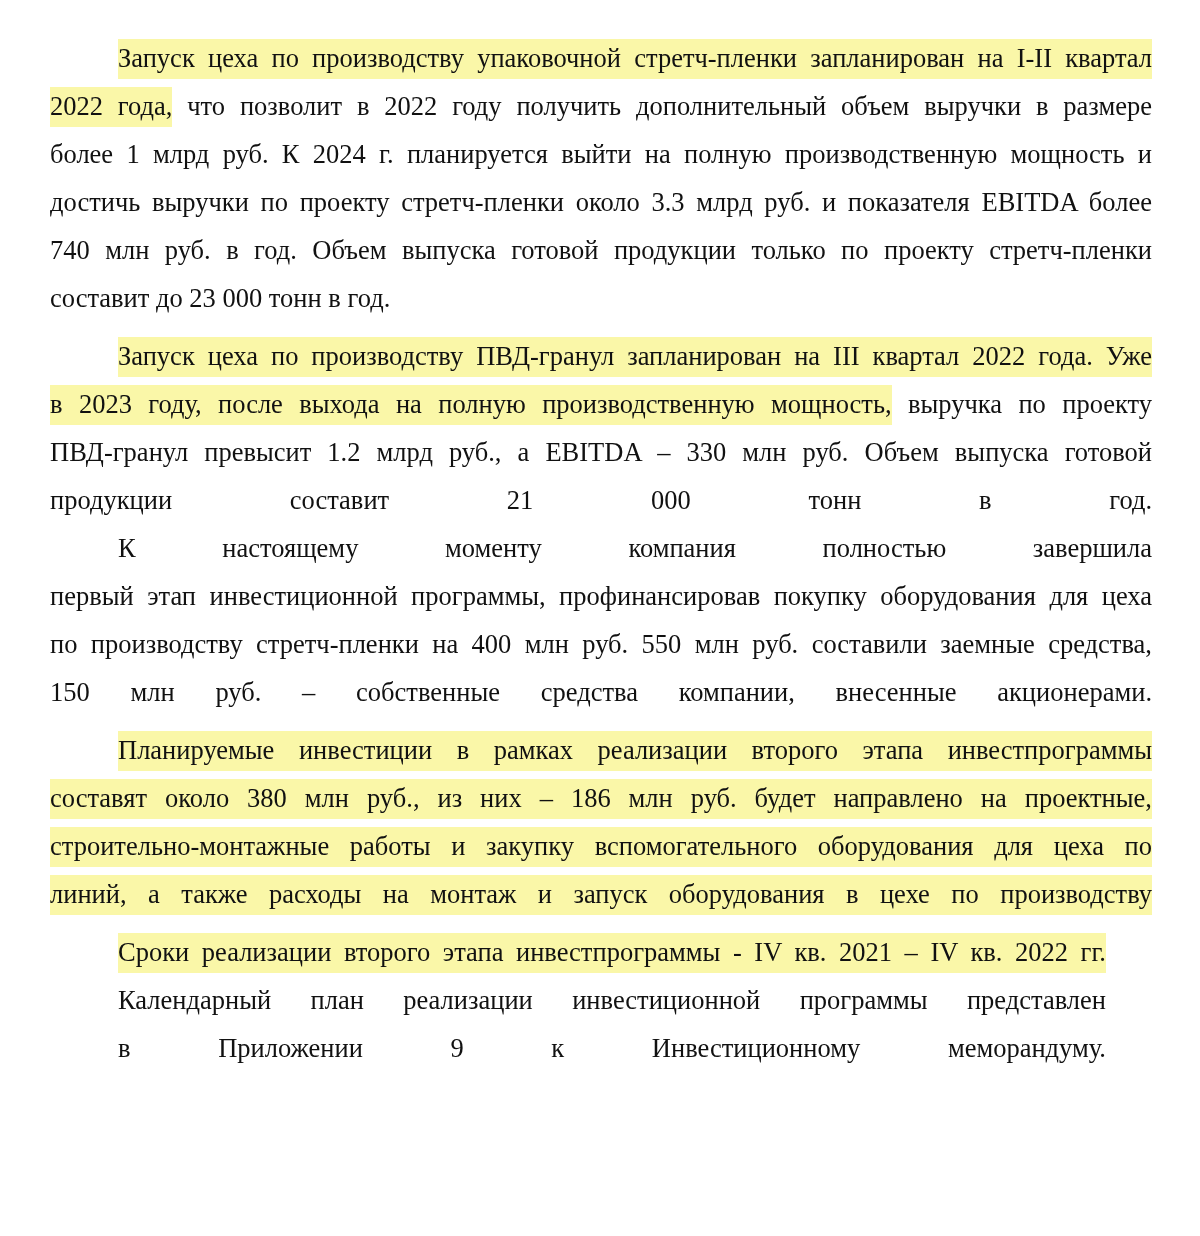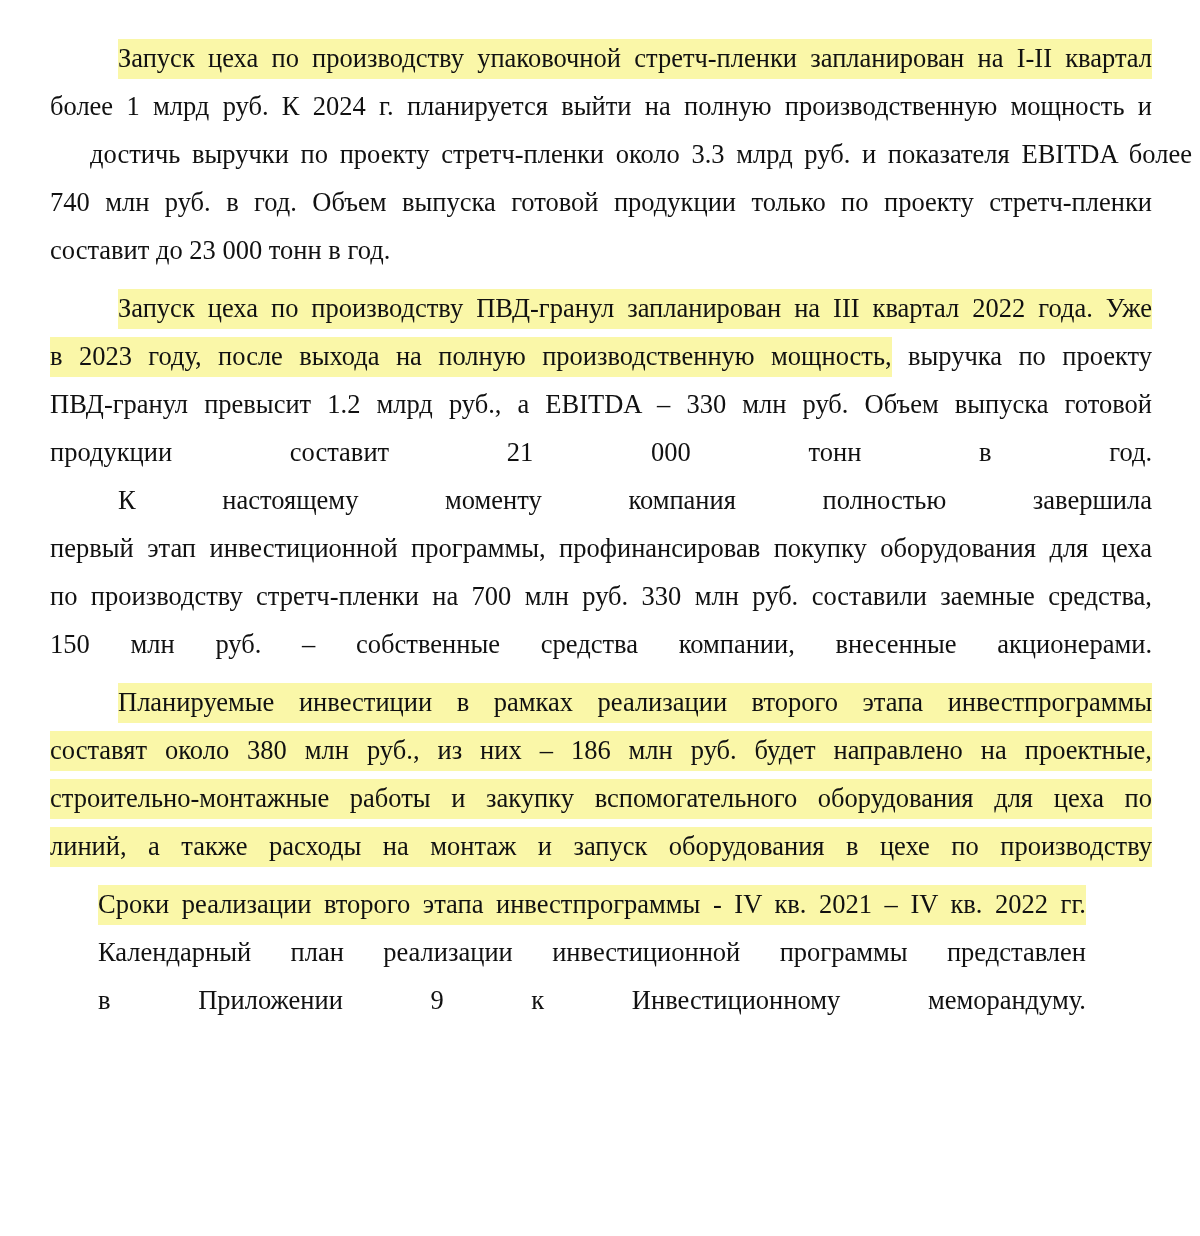--- a/index.html
+++ b/index.html
@@ -76,51 +76,52 @@
   .ws64 { word-spacing: 64px; }
 
   .gap {
     display: block;
     height: 10px;
   }
 
   
   .inset {
     display: block;
-    margin-left: 48px;
+    margin-left: 68px;
     width: 988px;
   }
 </style>
 </head>
 <body>
 
 <div class="page">
   <div class="doc-body">
 
     <div class="para">
       <div class="line ws3" style="word-spacing: 6.6px;"><span class="indent"></span><span class="run hl">Запуск цеха по производству упаковочной стретч-пленки запланирован на I-II квартал</span></div>
+      <div class="line ws6" style="word-spacing: 8.23px;"><span class="run hl">2022 года,</span><span class="run"> что позволит в 2022 году получить дополнительный объем выручки в размере</span></div>
       <div class="line ws4" style="word-spacing: 6.67px;"><span class="run">более 1 млрд руб. К 2024 г. планируется выйти на полную производственную мощность и</span></div>
-      <div class="line ws2" style="word-spacing: 5.06px; margin-left: 40px;"><span class="run">достичь выручки по проекту стретч-пленки около 3.3 млрд руб. и показателя EBITDA более</span></div>
+      <div class="line ws2" style="word-spacing: 5.06px;"><span class="run">достичь выручки по проекту стретч-пленки около 3.3 млрд руб. и показателя EBITDA более</span></div>
       <div class="line ws5" style="word-spacing: 8.81px;"><span class="run">740 млн руб. в год. Объем выпуска готовой продукции только по проекту стретч-пленки</span></div>
       <div class="line ws0" style="word-spacing: 0px;"><span class="run">составит до 23 000 тонн в год.</span></div>
     </div>
 
     <div class="gap"></div>
 
     <div class="para">
       <div class="line ws2" style="word-spacing: 6.34px;"><span class="indent"></span><span class="run hl">Запуск цеха по производству ПВД-гранул запланирован на III квартал 2022 года. Уже</span></div>
       <div class="line ws7" style="word-spacing: 9.75px;"><span class="run hl">в 2023 году, после выхода на полную производственную мощность,</span><span class="run"> выручка по проекту</span></div>
-      <div class="line ws6" style="word-spacing: 9.45px;"><span class="run">ПВД-гранул превысит 1.2 млрд руб., а EBITDA – 330 млн руб. Объем выпуска готовой</span></div>
+      <div class="line ws6" style="word-spacing: 9.45px; text-align: right;"><span class="run">ПВД-гранул превысит 1.2 млрд руб., а EBITDA – 330 млн руб. Объем выпуска готовой</span></div>
       <div class="line ws0" style="word-spacing: 111.07px; text-align: right;"><span class="run">продукции составит 21 000 тонн в год.</span></div>
     </div>
 
     <div class="para">
       <div class="line ws64" style="word-spacing: 80.02px;"><span class="indent"></span><span class="run">К настоящему моменту компания полностью завершила</span></div>
       <div class="line ws2" style="word-spacing: 6.86px;"><span class="run">первый этап инвестиционной программы, профинансировав покупку оборудования для цеха</span></div>
-      <div class="line ws4" style="word-spacing: 6.77px;"><span class="run">по производству стретч-пленки на 700 млн руб. 330 млн руб. составили заемные средства,</span></div>
+      <div class="line ws4" style="word-spacing: 6.77px;"><span class="run">по производству стретч-пленки на 400 млн руб. 550 млн руб. составили заемные средства,</span></div>
       <div class="line ws0" style="word-spacing: 34.13px;"><span class="run">150 млн руб. – собственные средства компании, внесенные акционерами.</span></div>
     </div>
 
     <div class="gap"></div>
 
     <div class="para">
       <div class="line ws10" style="word-spacing: 17.92px;"><span class="indent"></span><span class="run hl">Планируемые инвестиции в рамках реализации второго этапа инвестпрограммы</span></div>
       <div class="line ws9" style="word-spacing: 11.34px;"><span class="run hl">составят около 380 млн руб., из них – 186 млн руб. будет направлено на проектные,</span></div>
       <div class="line ws7" style="word-spacing: 14.02px;"><span class="run hl">строительно-монтажные работы и закупку вспомогательного оборудования для цеха по</span></div>
       <div class="line ws8" style="word-spacing: 14.82px;"><span class="run hl">линий, а также расходы на монтаж и запуск оборудования в цехе по производству</span></div>

